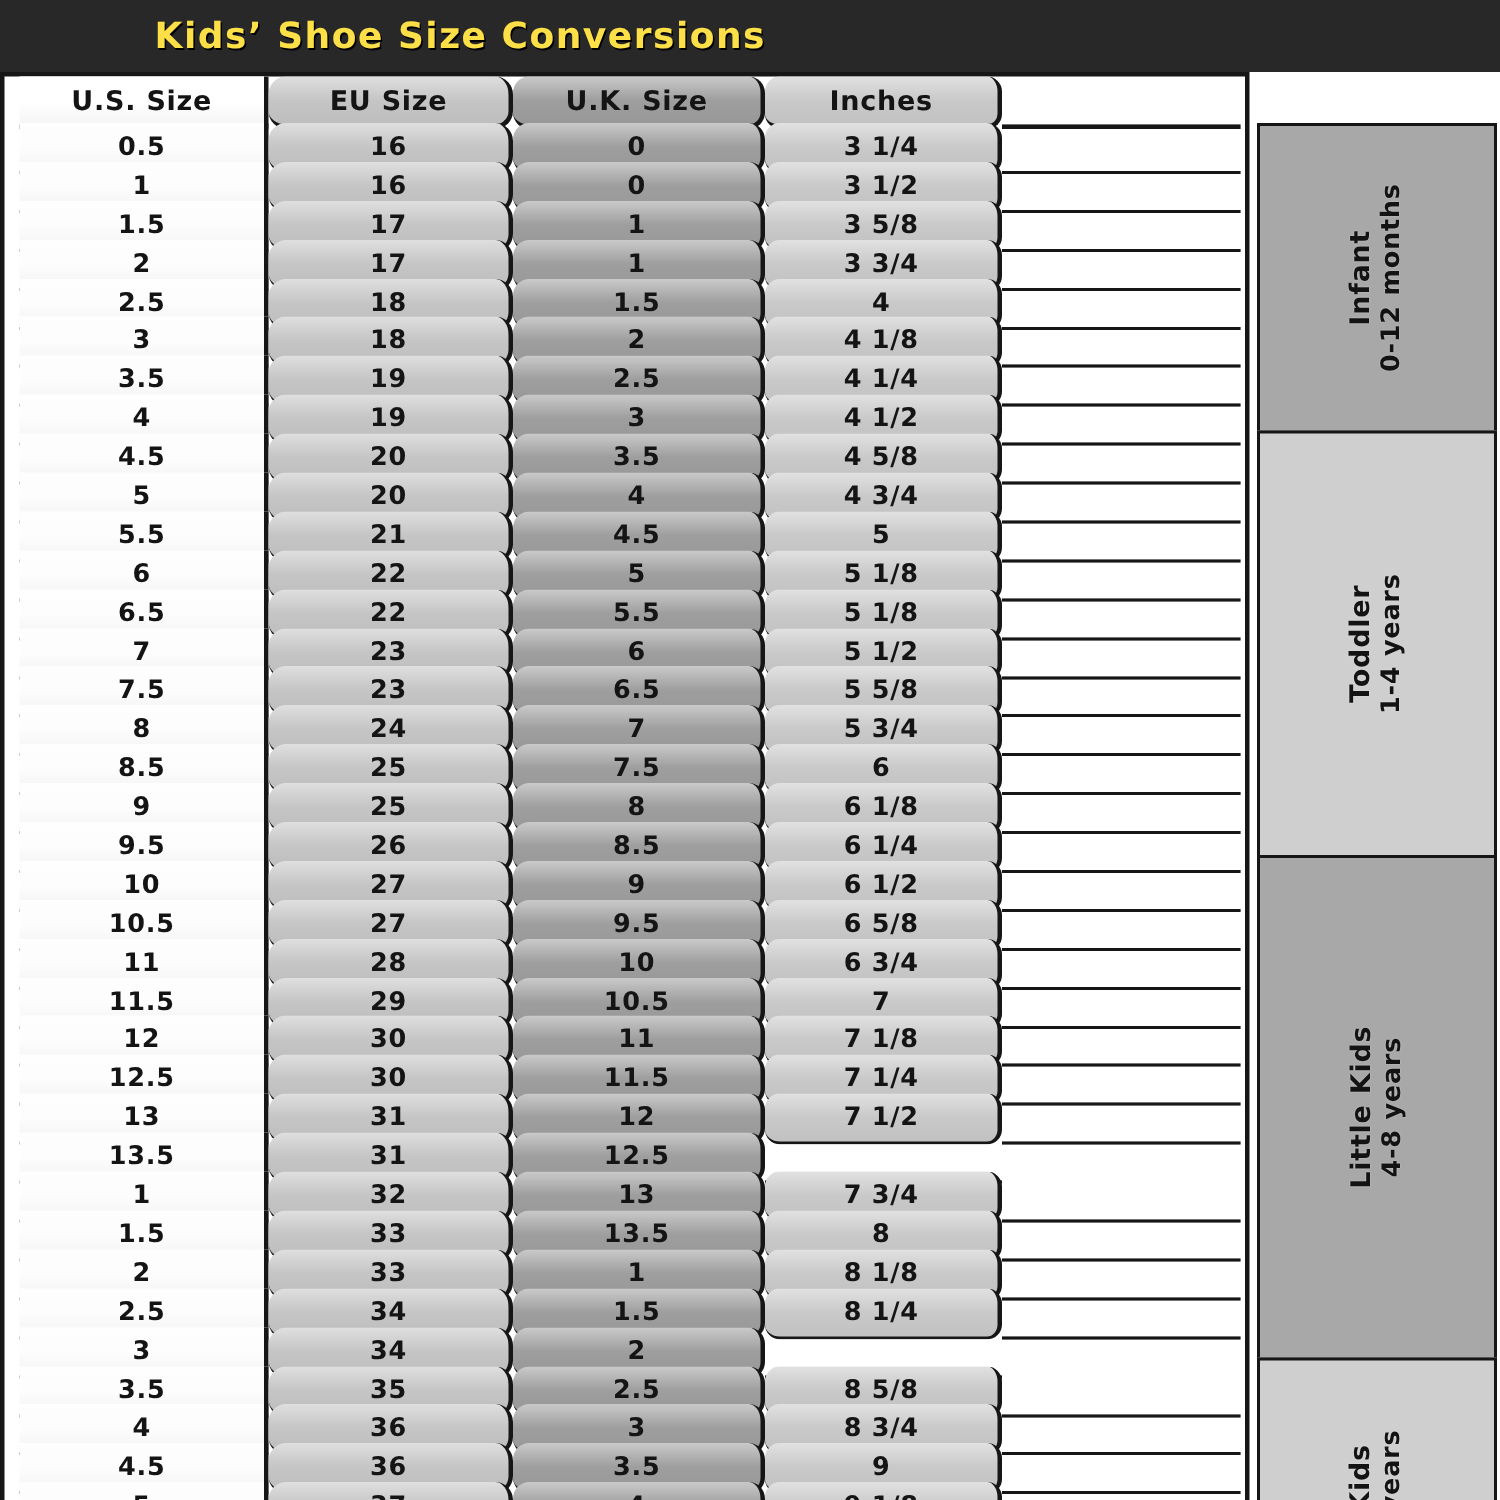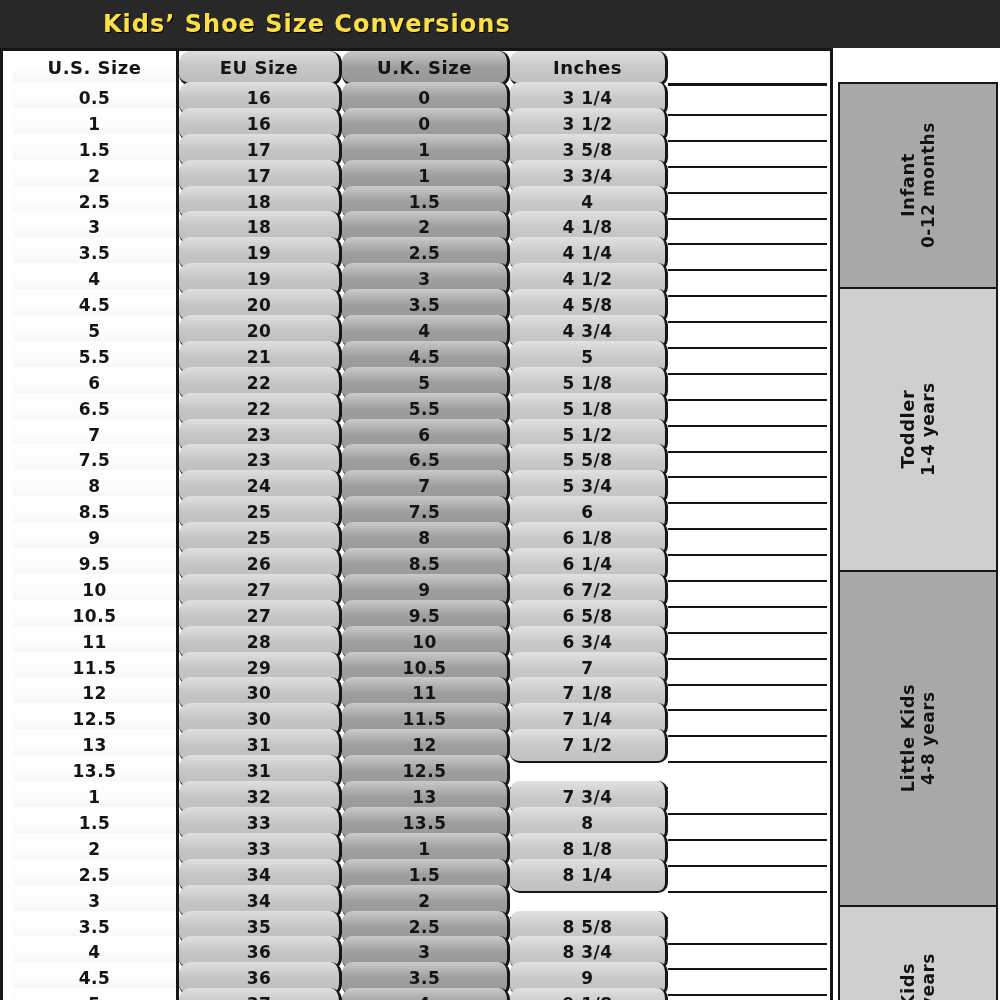--- a/index.html
+++ b/index.html
@@ -238,21 +238,21 @@
             <div class="td col0">9.5</div>
             <div class="td col1">26</div>
             <div class="td col2">8.5</div>
             <div class="td col3">6 1/4</div>
             <div class="td col4">15.9</div>
           </div>
           <div class="tr">
             <div class="td col0">10</div>
             <div class="td col1">27</div>
             <div class="td col2">9</div>
-            <div class="td col3">6 7/2</div>
+            <div class="td col3">6 1/2</div>
             <div class="td col4">16.5</div>
           </div>
           <div class="tr">
             <div class="td col0">10.5</div>
             <div class="td col1">27</div>
             <div class="td col2">9.5</div>
             <div class="td col3">6 5/8</div>
             <div class="td col4">16.8</div>
           </div>
           <div class="tr">

